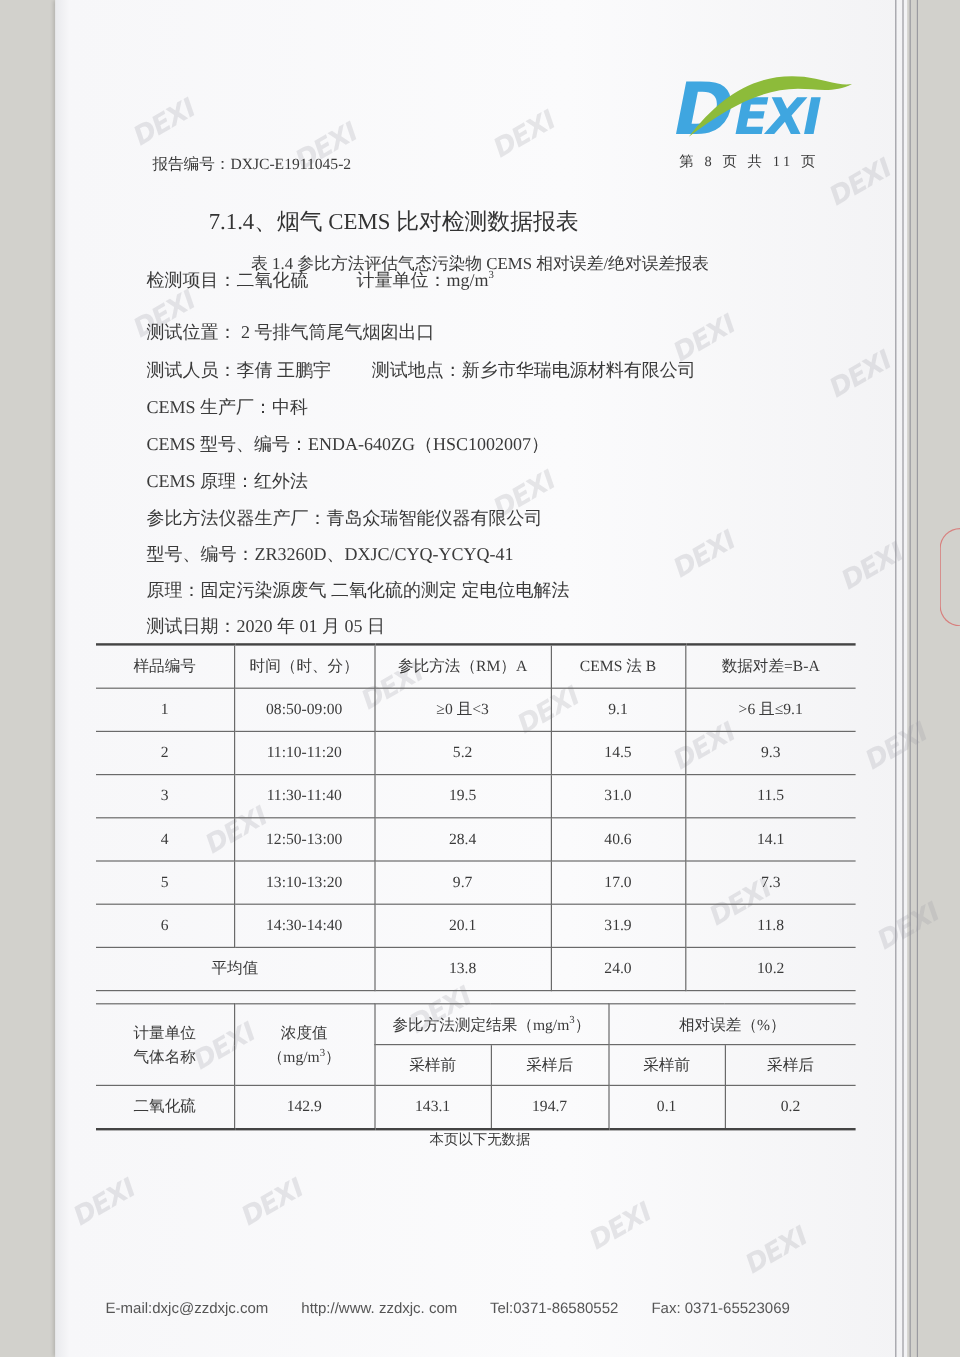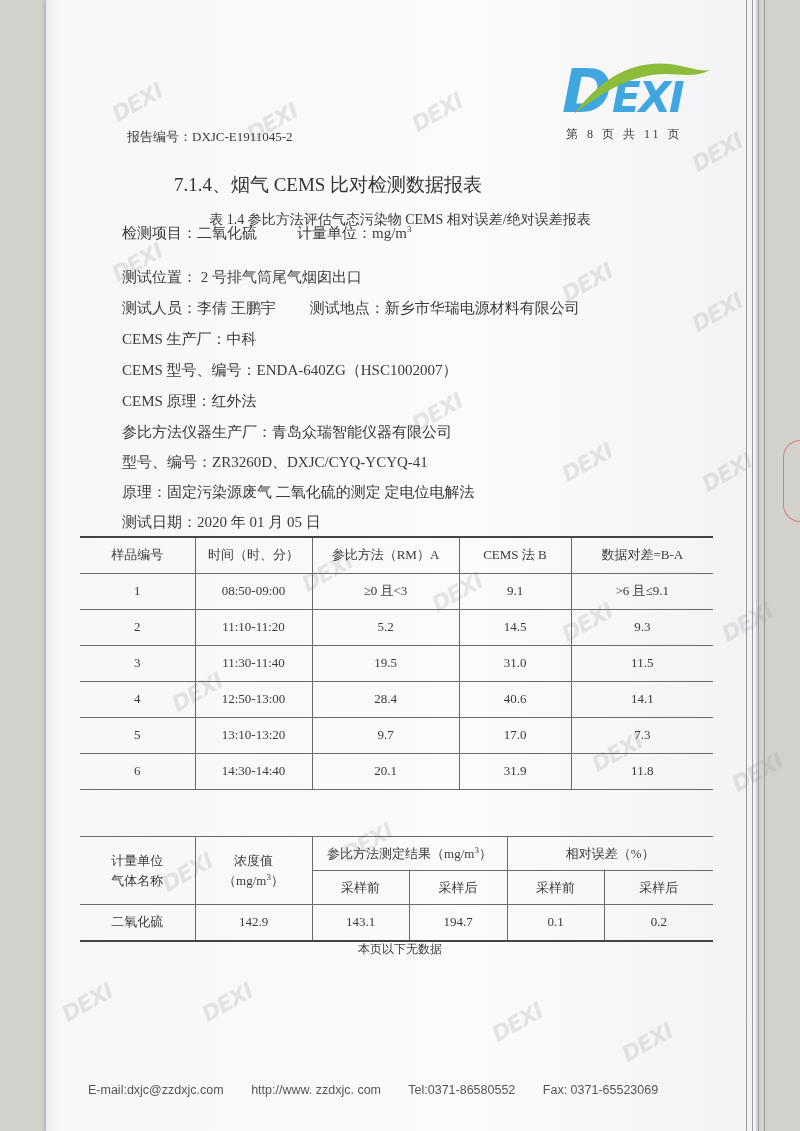--- a/index.html
+++ b/index.html
@@ -162,20 +162,26 @@
         <td>17.0</td>
         <td>7.3</td>
   </tr>
   <tr>
     <td>6</td>
         <td>14:30-14:40</td>
         <td>20.1</td>
         <td>31.9</td>
         <td>11.8</td>
   </tr>
+  <tr>
+    <td colspan="2">平均值</td>
+    <td>13.8</td>
+    <td>24.0</td>
+    <td>10.2</td>
+  </tr>
 </tbody>
   </table>
 
 <table class="t t2">
   <colgroup>
       <col style="width:115px">
       <col style="width:117px">
       <col style="width:97px">
       <col style="width:98px">
       <col style="width:97px">

